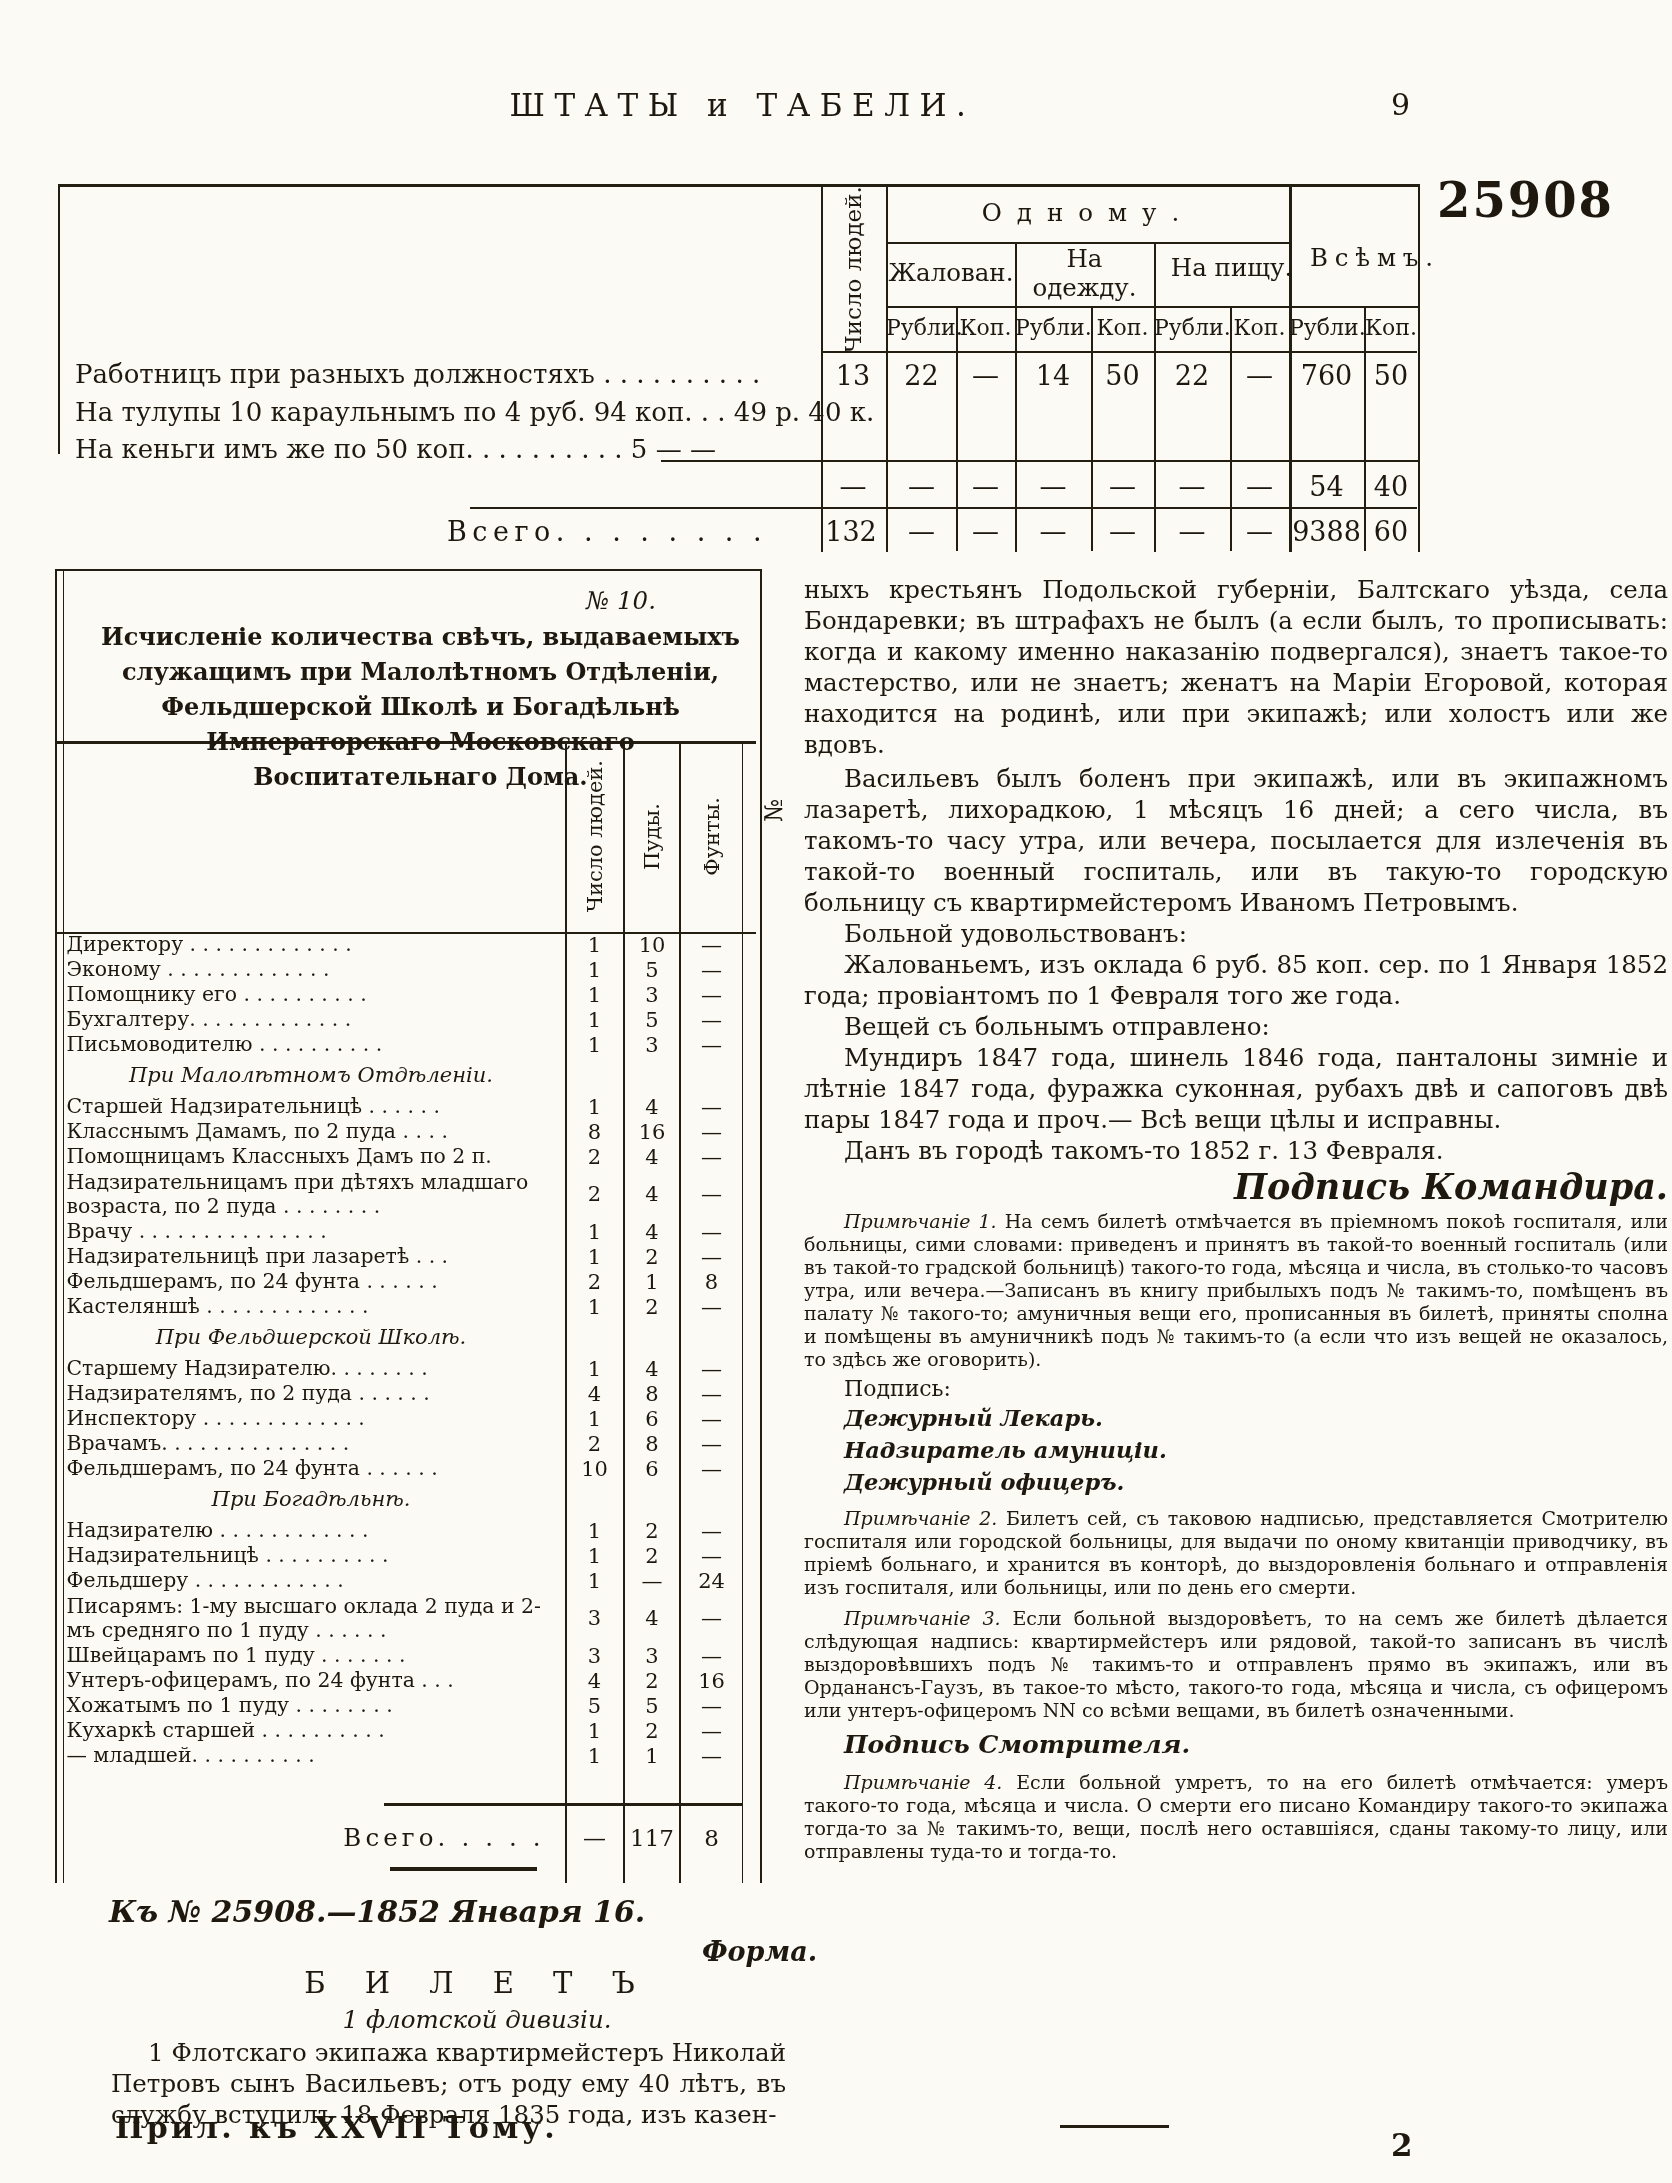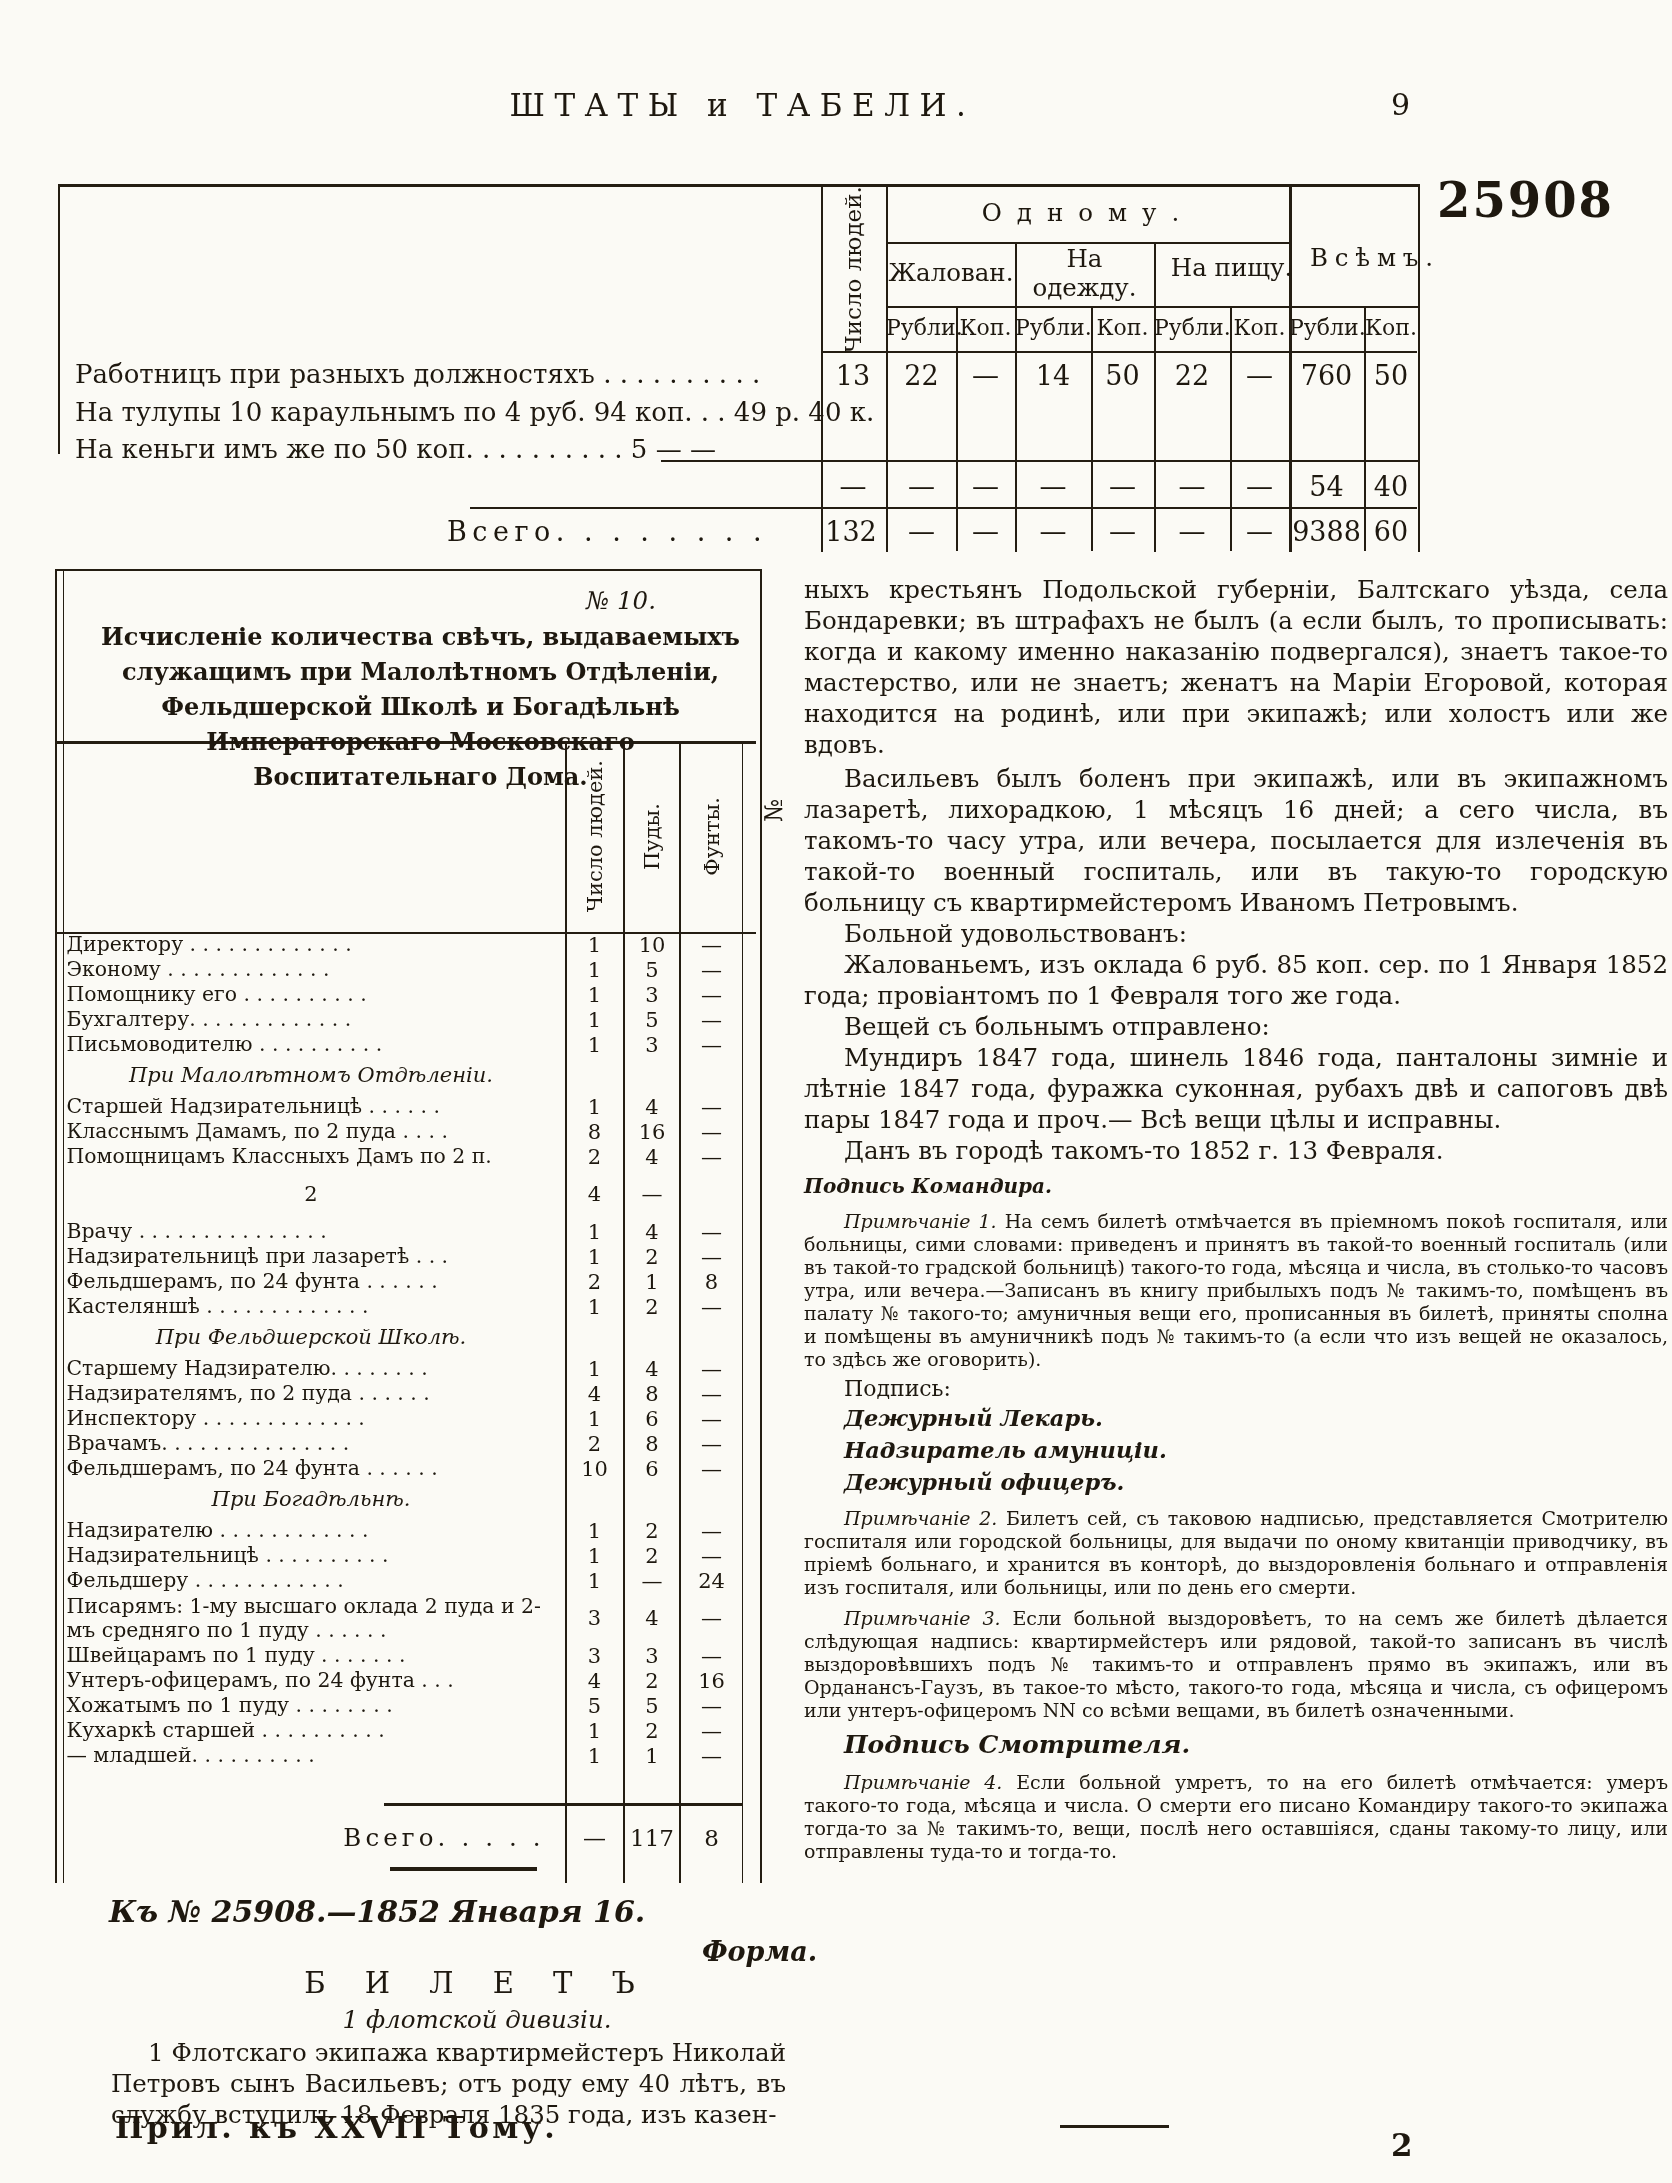--- a/index.html
+++ b/index.html
@@ -56,21 +56,21 @@
   .forma{left:702px;top:1936px;font-size:27px;font-style:italic;font-weight:bold;}
   .bilet{left:252px;top:1966px;width:450px;text-align:center;font-size:29px;letter-spacing:15px;}
   .division{left:252px;top:2005px;width:450px;text-align:center;font-size:24.5px;font-style:italic;}
   .intro{left:111px;top:2037px;width:675px;font-size:24.5px;line-height:31px;text-align:justify;text-indent:37px;}
   .applique{left:115px;top:2110px;font-size:30px;font-weight:bold;letter-spacing:3.4px;}
 
   
   .rcol{left:804px;top:574px;width:864px;font-size:24.5px;line-height:31px;text-align:justify;}
   .rcol p{margin:0;text-indent:40px;}
   .rcol p.noind{text-indent:0;}
-  .sig-center{text-align:left;text-indent:0 !important;font-size:20px;font-style:italic;font-weight:bold;
+  .sig-center{text-align:right;text-indent:0 !important;font-size:35px;font-style:italic;font-weight:bold;
     margin-top:5.5px !important;margin-bottom:6.8px !important;}
   .note{font-size:19px;line-height:23px;margin-top:8.2px !important;text-indent:31px;}
   .note .lead{font-style:italic;}
   .podpis{font-size:22px;line-height:27px;text-indent:48px;margin-top:4.1px !important;}
   .sigline{font-size:22.5px;line-height:32px;font-style:italic;font-weight:bold;text-indent:68px;text-align:left;}
   .sig-smotr{font-size:25px;line-height:35px;font-style:italic;font-weight:bold;text-indent:41px;
     text-align:left;margin-top:5.5px !important;}
   .margin-no{left:762px;top:796px;font-size:24.5px;transform:rotate(-90deg);transform-origin:center;}
   .endrule{left:1060px;top:2125px;width:109px;height:3.4px;}
   .sigmark{left:1391px;top:2127px;font-size:31px;font-weight:bold;}
@@ -233,20 +233,21 @@
         <div class="c-val">16</div>
         <div class="c-val">—</div>
       </div>
       <div class="crow">
         <div class="c-label">Помощницамъ Классныхъ Дамъ по 2 п.</div>
         <div class="c-val">2</div>
         <div class="c-val">4</div>
         <div class="c-val">—</div>
       </div>
       <div class="crow tall">
+        <div class="c-label">Надзирательницамъ при дѣтяхъ младшаго возраста, по 2 пуда . . . . . . . .</div>
         <div class="c-val">2</div>
         <div class="c-val">4</div>
         <div class="c-val">—</div>
       </div>
       <div class="crow">
         <div class="c-label">Врачу . . . . . . . . . . . . . . .</div>
         <div class="c-val">1</div>
         <div class="c-val">4</div>
         <div class="c-val">—</div>
       </div>

